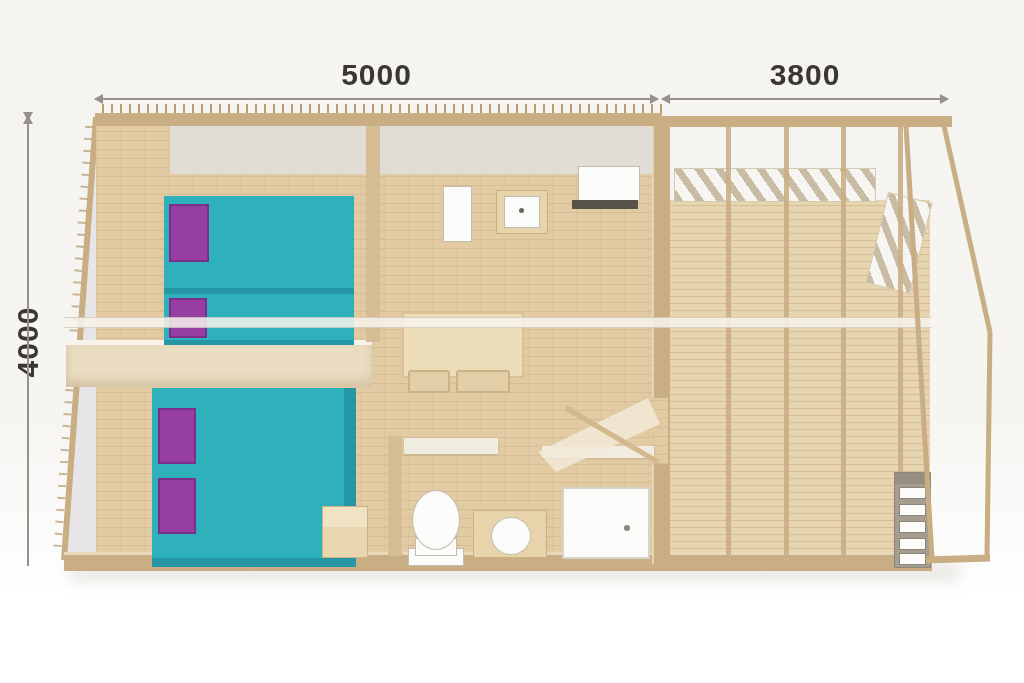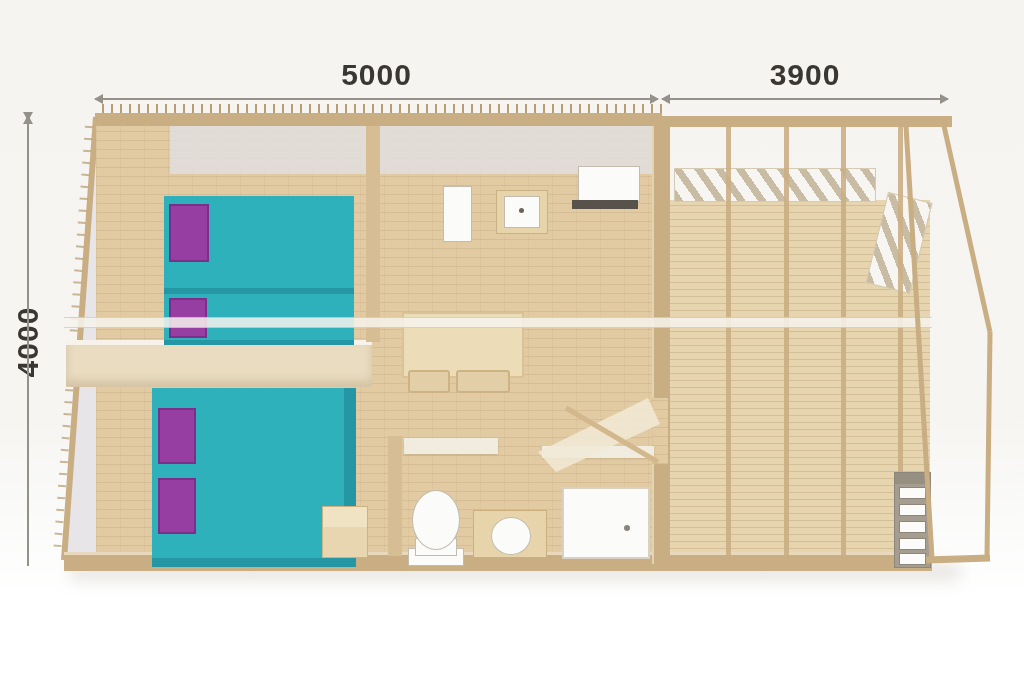--- a/index.html
+++ b/index.html
@@ -141,21 +141,21 @@
 
   <div class="abs" style="left:95px;top:58px;width:563px;">
     <span class="dim-label">5000</span>
     <div class="dim-line">
       <i class="arr arr-l"></i>
       <i class="arr arr-r"></i>
     </div>
   </div>
 
   <div class="abs" style="left:662px;top:58px;width:286px;">
-    <span class="dim-label">3900</span>
+    <span class="dim-label">3800</span>
     <div class="dim-line">
       <i class="arr arr-l"></i>
       <i class="arr arr-r"></i>
     </div>
   </div>
 
   <div class="abs" style="left:0px;top:116px;width:56px;height:450px;">
     <span class="dim-label dim-label-v">4000</span>
     <div class="dim-line-v">
       <i class="arr arr-v arr-u"></i>

